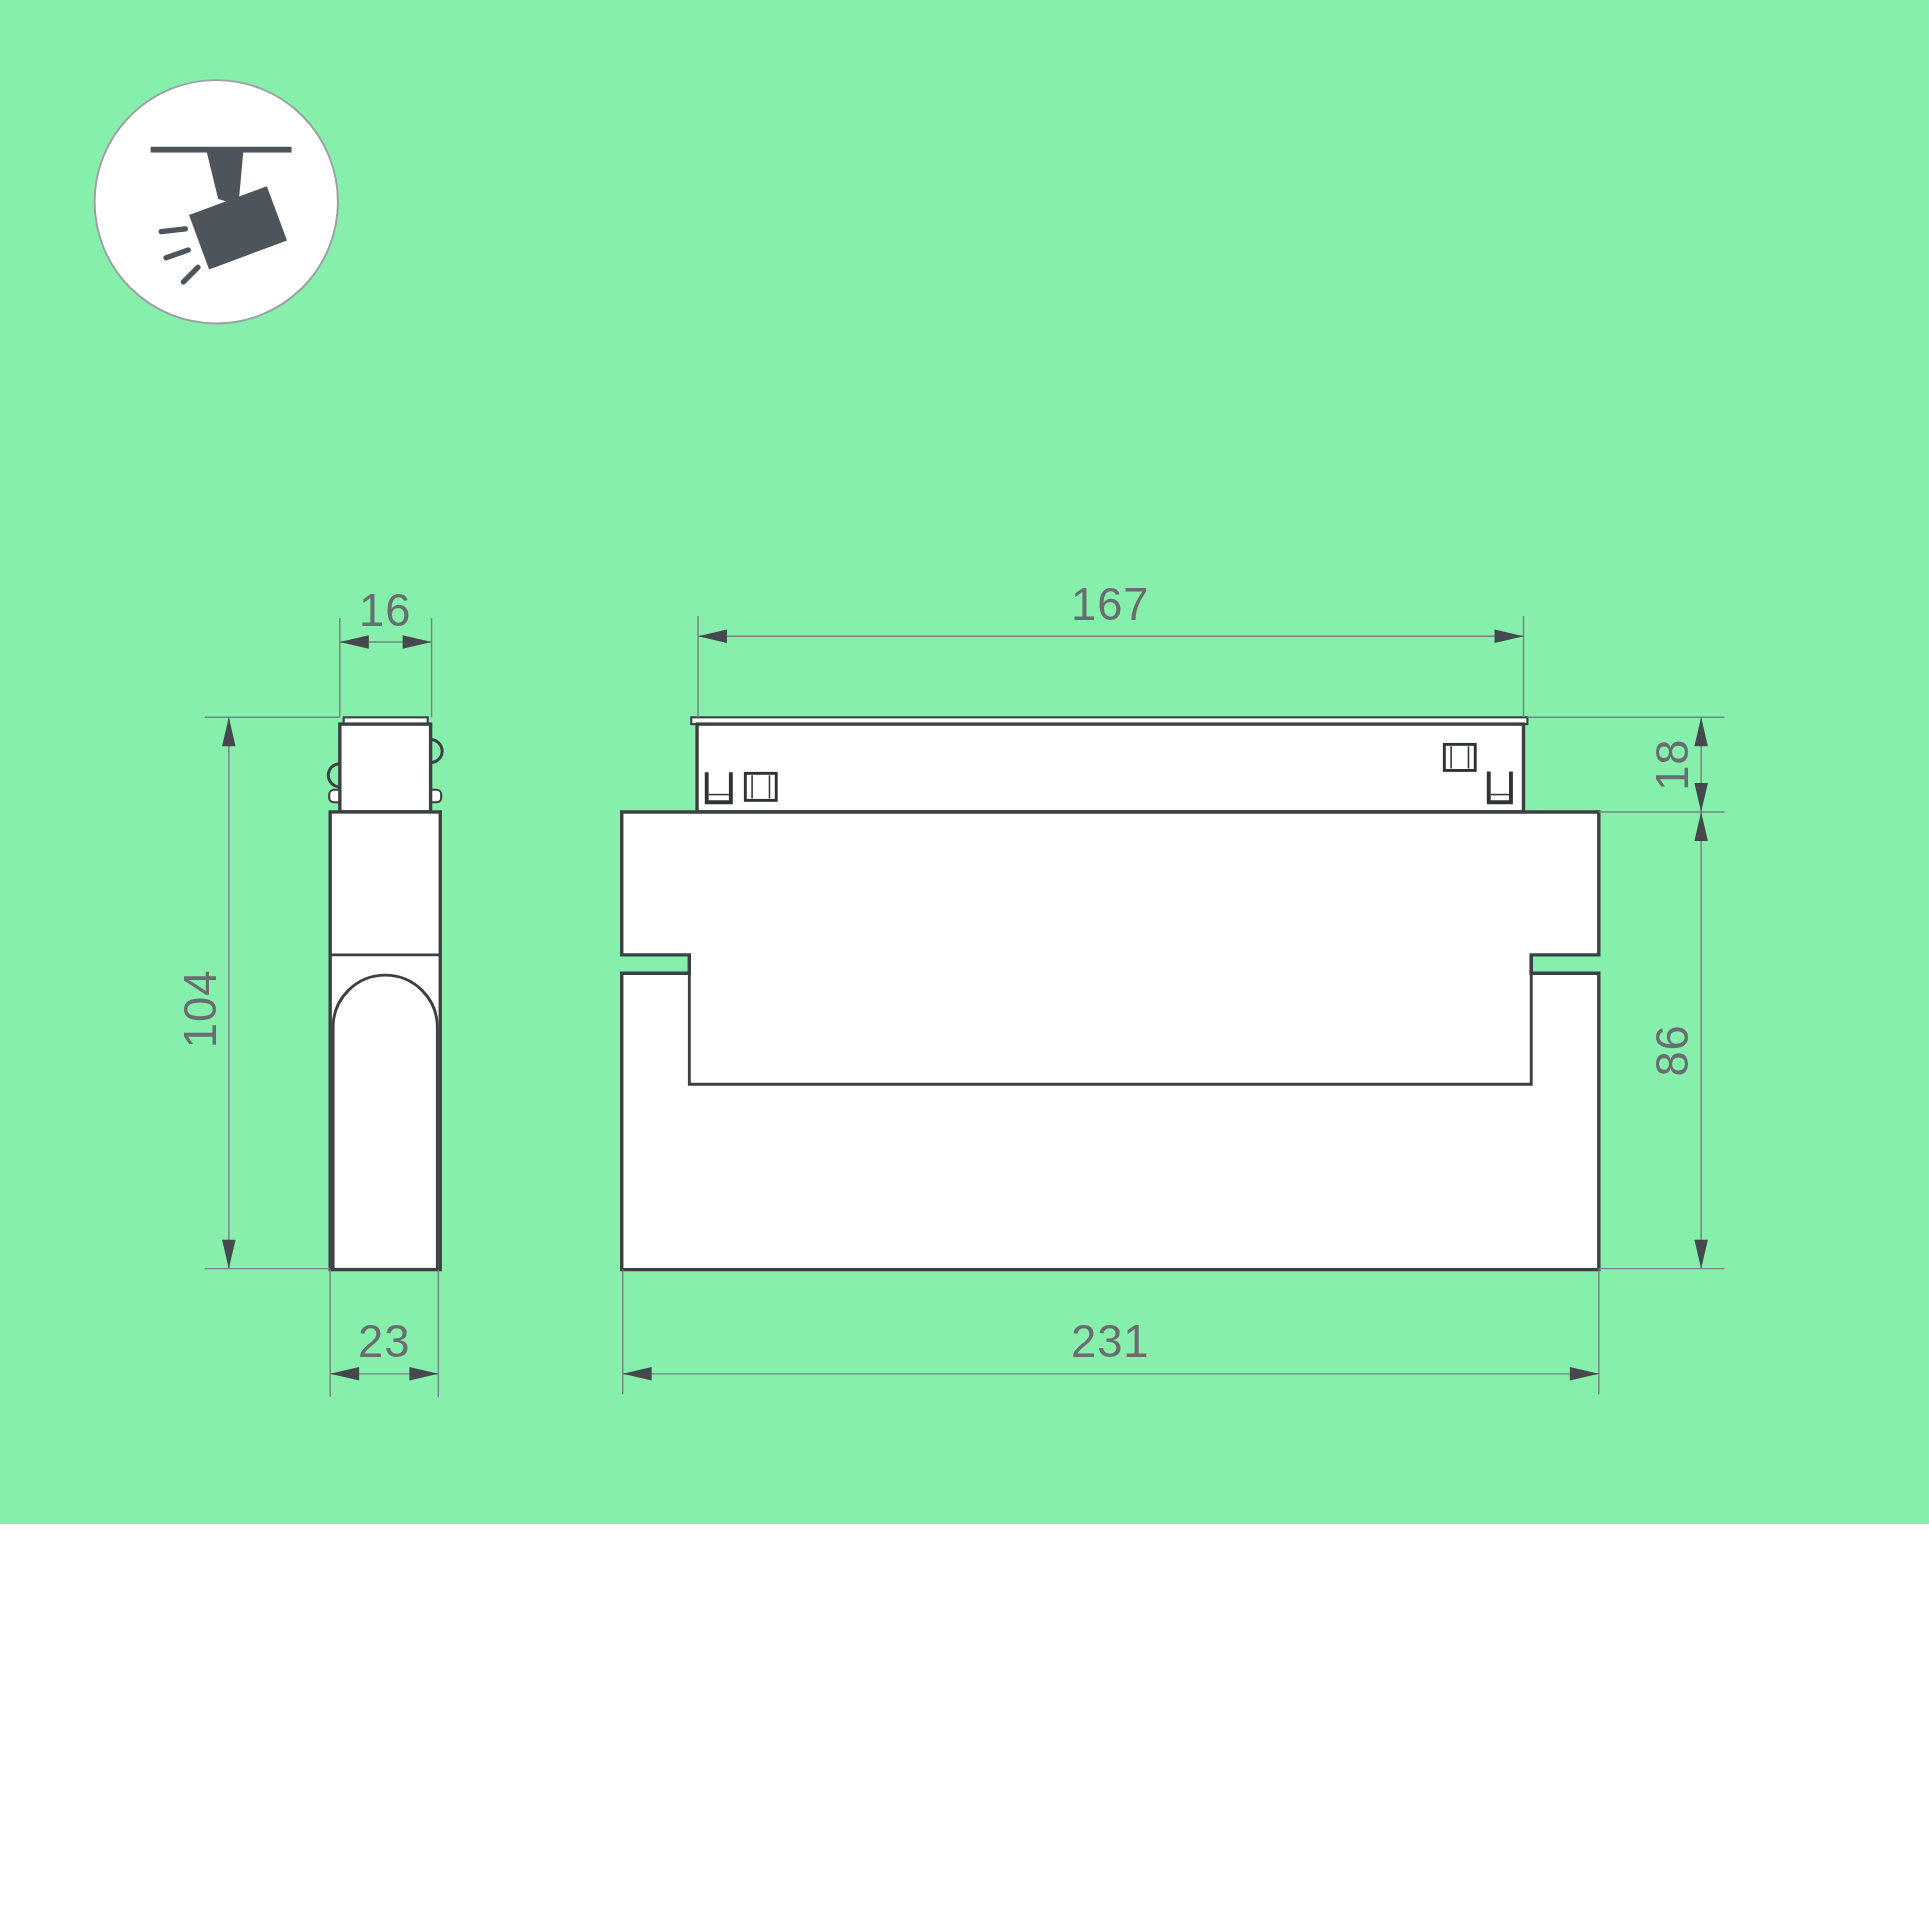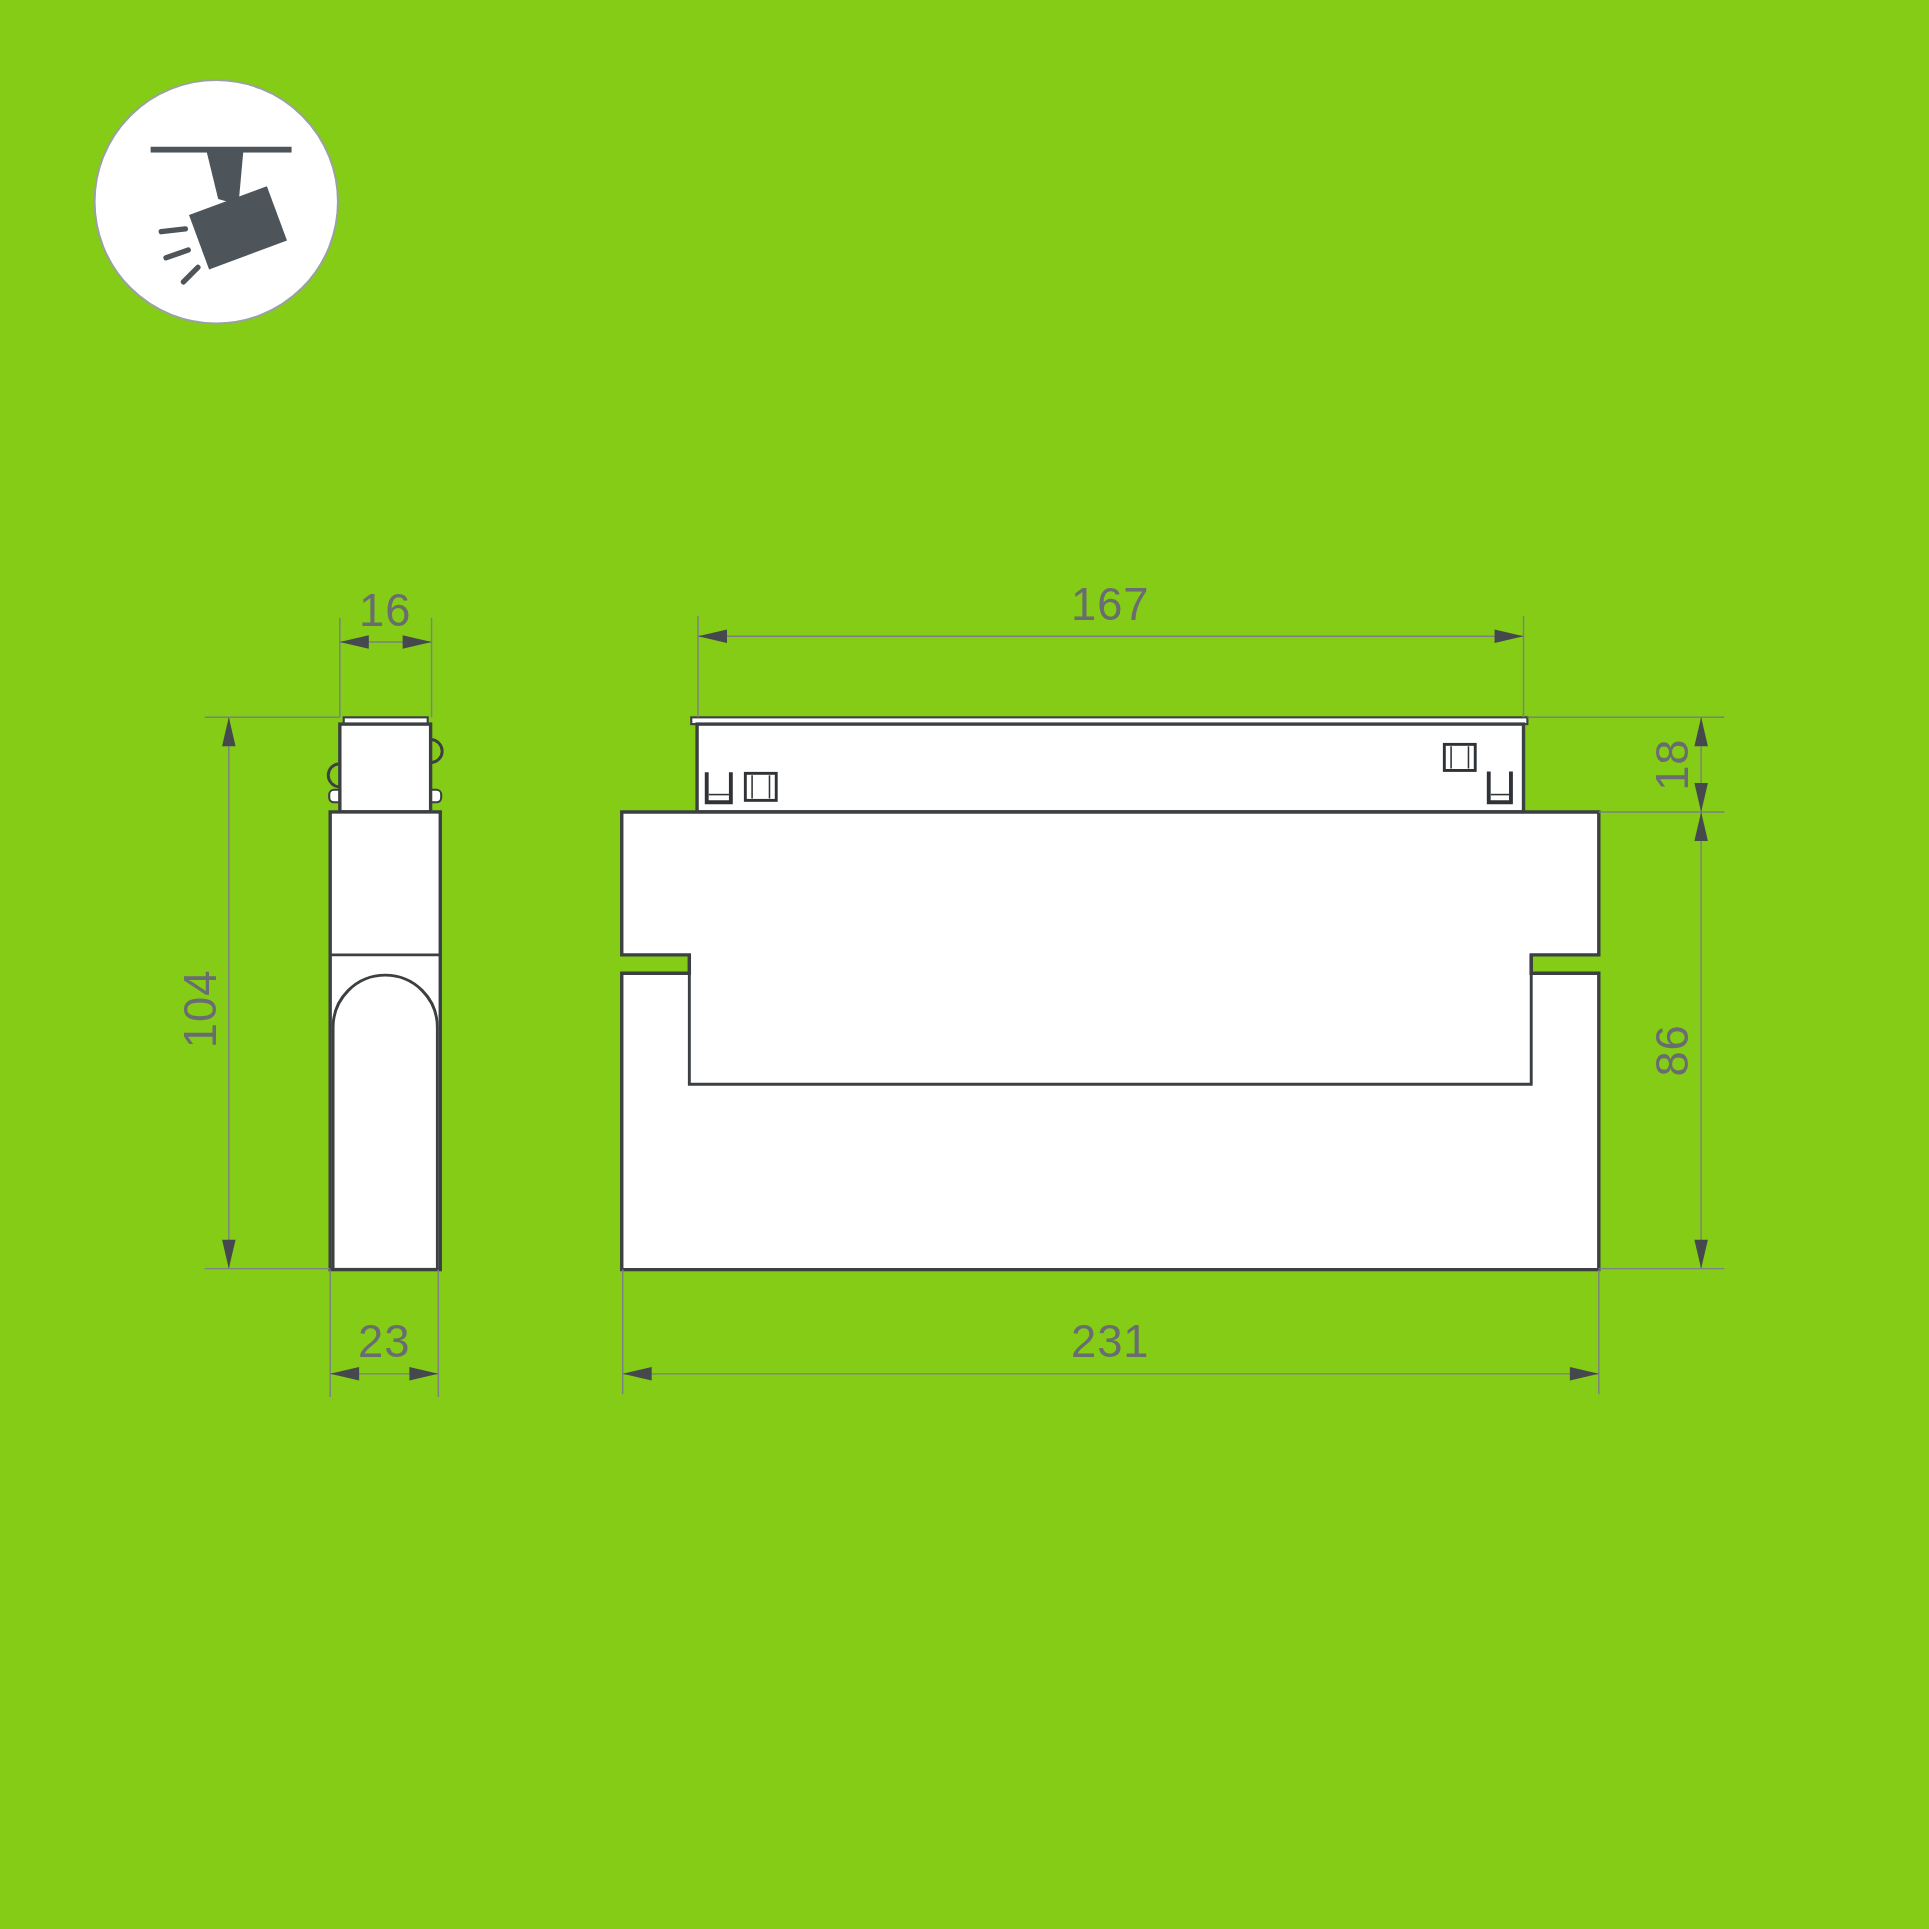--- a/index.html
+++ b/index.html
@@ -5,22 +5,22 @@
   html, body {
     margin: 0;
     padding: 0;
     background: #ffffff;
     width: 1929px;
     height: 1929px;
   }
   .canvas {
     position: relative;
     width: 1929px;
-    height: 1929px;
-    background: #84cc16;
+    height: 1524px;
+    background: #86efac;
     overflow: hidden;
   }
   svg.drawing {
     position: absolute;
     left: 0;
     top: 0;
     width: 1929px;
     height: 1929px;
   }
   .objf { stroke: #3c4043; stroke-width: 3.5; fill: #ffffff; stroke-linejoin: miter; }

